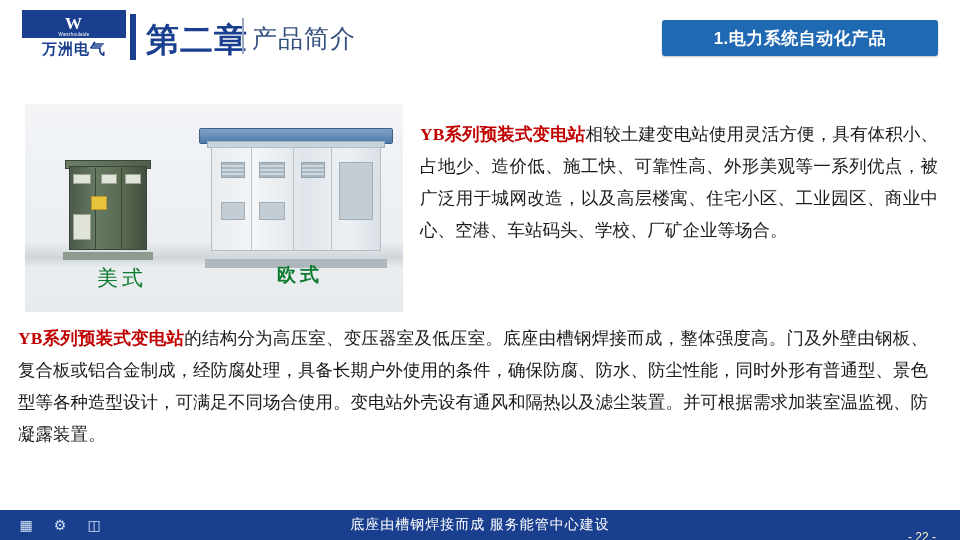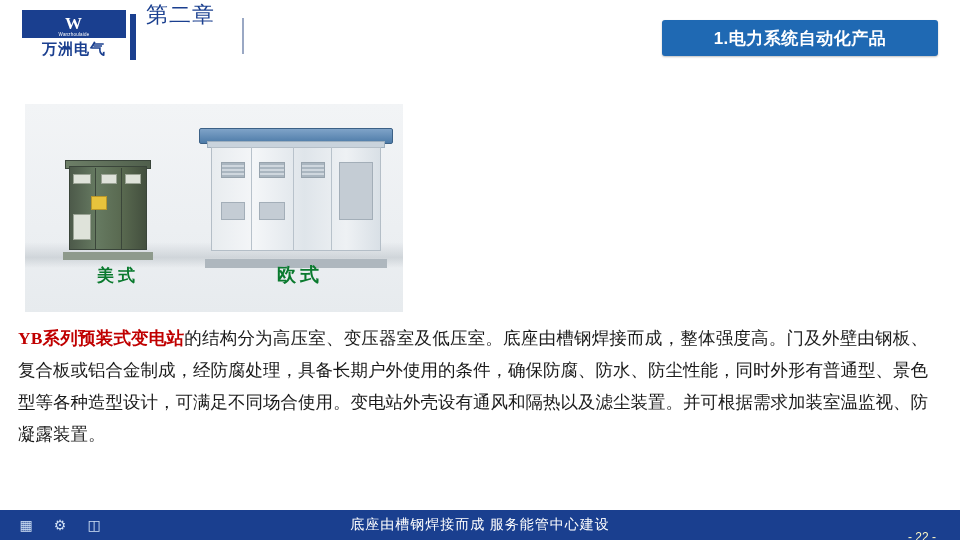--- a/index.html
+++ b/index.html
@@ -62,23 +62,23 @@
     font-family: "Liberation Serif", serif;
   }
   .chapter-bar {
     position: absolute;
     left: 130px; top: 14px;
     width: 6px; height: 46px;
     background: #1a3f8f;
   }
   .chapter-title {
     position: absolute;
-    left: 146px; top: 0;
-    font-size: 22px;
-    font-weight: normal;
+    left: 146px; top: 18px;
+    font-size: 33px;
+    font-weight: bold;
     color: #1a3f8f;
     font-family: "Liberation Serif", serif;
     letter-spacing: 1px;
   }
   .chapter-divider {
     position: absolute;
     left: 242px; top: 18px;
     width: 2px; height: 36px;
     background: #9aa8c4;
   }
@@ -203,21 +203,21 @@
     background: repeating-linear-gradient(180deg,#aab6c0 0 2px,#cfd7de 2px 4px);
     border: 1px solid #97a3ad;
   }
   .eu-base {
     position: absolute; left: 2px; bottom: -8px;
     width: 182px; height: 9px;
     background: #aeb7be;
   }
   .cap-us {
     position: absolute; left: 72px; top: 160px;
-    font-size: 17px; font-weight: bold; color: #0a7a2e;
+    font-size: 21px; font-weight: normal; color: #0a7a2e;
     font-family: "Liberation Serif", serif; letter-spacing: 4px; text-align: center;
   }
   .cap-eu {
     position: absolute; left: 252px; top: 158px;
     font-size: 19px; font-weight: bold; color: #0a7a2e;
     font-family: "Liberation Serif", serif; letter-spacing: 4px;
   }
 
   
   .right-text {
@@ -294,20 +294,21 @@
       <div class="logo-mark">
         <span class="w">W</span>
         <span class="en">Wanzhoulaide</span>
       </div>
       <div class="logo-cn">万洲电气</div>
     </div>
 
     <div class="chapter-bar"></div>
     <div class="chapter-title">第二章</div>
     <div class="chapter-divider"></div>
+    <div class="chapter-sub">产品简介</div>
 
     <div class="section-tag">
       <span>1.电力系统自动化产品</span>
     </div>
   </div>
 
   <div class="photo-panel">
     <div class="ground"></div>
 
     <div class="us-unit">
@@ -336,20 +337,23 @@
       <div class="eu-vent" style="left:136px; top:34px; width:34px; height:58px;"></div>
       <div class="eu-vent" style="left:18px; top:74px; width:24px; height:18px;"></div>
       <div class="eu-vent" style="left:56px; top:74px; width:26px; height:18px;"></div>
       <div class="eu-base"></div>
     </div>
 
     <div class="cap-us">美式</div>
     <div class="cap-eu">欧式</div>
   </div>
 
+  <div class="right-text">
+    <span class="kw">YB系列预装式变电站</span><span>相较土建变电站使用灵活方便，具有体积小、占地少、造价低、施工快、可靠性高、外形美观等一系列优点，被广泛用于城网改造，以及高层楼寓、住宅小区、工业园区、商业中心、空港、车站码头、学校、厂矿企业等场合。</span>
+  </div>
 
   <div class="bottom-text">
     <span class="kw">YB系列预装式变电站</span><span>的结构分为高压室、变压器室及低压室。底座由槽钢焊接而成，整体强度高。门及外壁由钢板、复合板或铝合金制成，经防腐处理，具备长期户外使用的条件，确保防腐、防水、防尘性能，同时外形有普通型、景色型等各种造型设计，可满足不同场合使用。变电站外壳设有通风和隔热以及滤尘装置。并可根据需求加装室温监视、防凝露装置。</span>
   </div>
 
   <div class="footer">
     <div class="footer-icons">
       <div class="ficon">▦</div>
       <div class="ficon">⚙</div>
       <div class="ficon">◫</div>

